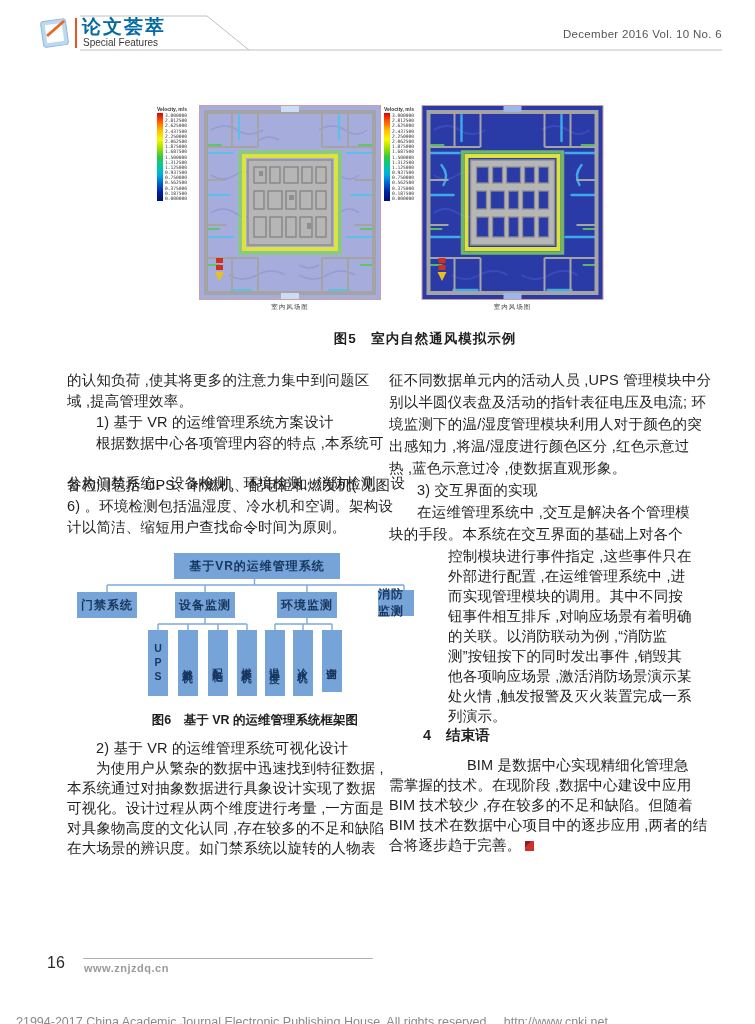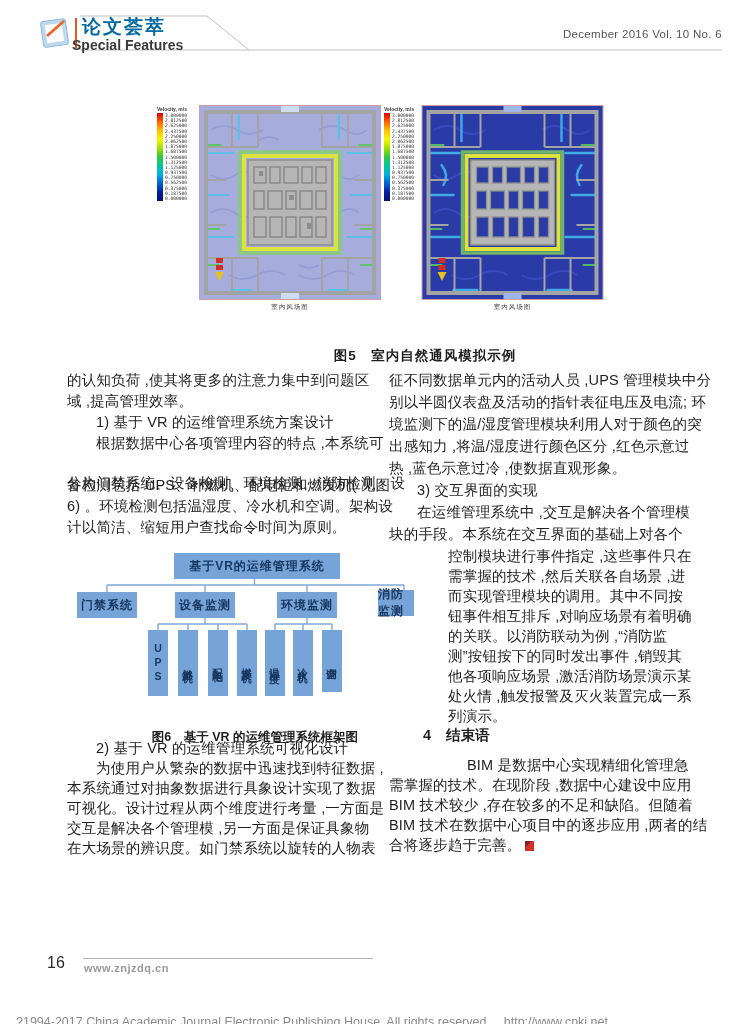--- a/index.html
+++ b/index.html
@@ -3,33 +3,33 @@
 <meta charset="utf-8">
 <style>
   html,body{margin:0;padding:0;background:#e8e8e8;}
   .page{position:relative;width:755px;height:1024px;margin:0 auto;background:#ffffff;
         overflow:hidden;font-family:"Liberation Sans",sans-serif;color:#1e1e1e;}
   .abs{position:absolute;}
   .line{position:absolute;font-size:14.5px;line-height:1.2;white-space:nowrap;letter-spacing:0.2px;color:#1f1f1f;}
   .bold{font-weight:bold;text-align:center;}
   
   .logo-title{position:absolute;left:82px;top:14px;font-size:19px;font-weight:bold;color:#0369a1;letter-spacing:2px;}
-  .logo-sub{position:absolute;left:72px;top:37px;font-size:14px;color:#3a3a3a;font-weight:bold;}
+  .logo-sub{position:absolute;left:83px;top:37px;font-size:10px;color:#3a3a3a;}
   .logo-bar{position:absolute;left:75px;top:18px;width:2px;height:30px;background:#e8551e;}
   .issue{position:absolute;left:420px;top:28px;width:302px;text-align:right;font-size:11.5px;color:#555;letter-spacing:0.3px;}
   
   .legend{position:absolute;width:40px;}
   .legend-title{font-size:5px;font-weight:bold;color:#333;margin-bottom:1px;white-space:nowrap;}
   .legend-body{display:flex;gap:2px;}
   .colorbar{width:6px;height:88px;background:linear-gradient(to bottom,
      #e00000,#ff6000,#ffc000,#f8f800,#a0e000,#30c840,#00c8a0,#00b0e0,#0060d0,#0020a0,#001070);}
   .legend-vals{font-size:4.6px;line-height:5.18px;white-space:pre-line;color:#333;
      font-family:"DejaVu Sans Mono",monospace;}
   .subcap{position:absolute;font-size:6.5px;color:#444;text-align:center;letter-spacing:1px;}
-  .figcap{position:absolute;font-weight:bold;text-align:center;margin-top:17px;}
+  .figcap{position:absolute;font-weight:bold;text-align:center;}
   
   .dbox{position:absolute;background:#76a3d8;color:#17375e;font-weight:bold;
         display:flex;align-items:center;justify-content:center;font-size:12px;letter-spacing:1px;}
   .vbox{writing-mode:vertical-lr;text-orientation:upright;font-size:10.5px;letter-spacing:2px;}
   
   .footer-line{position:absolute;left:83px;top:958px;width:290px;height:1px;background:#b2b2b2;}
   .pageno{position:absolute;left:47px;top:954px;font-size:16px;color:#2a2a2a;}
   .site{position:absolute;left:84px;top:962px;font-size:11px;font-weight:bold;color:#9a9a9a;letter-spacing:0.5px;}
   .copyright{position:absolute;left:16px;top:1015px;width:730px;font-size:12.5px;color:#8a8a8a;white-space:pre;}
   .endmark{display:inline-block;width:9px;height:10px;margin-left:4px;vertical-align:-1px;
@@ -274,33 +274,33 @@
   <div class="dbox vbox" style="left:237px;top:630px;width:20px;height:66px">燃发机</div>
   <div class="dbox vbox" style="left:265px;top:630px;width:20px;height:66px">温湿度</div>
   <div class="dbox vbox" style="left:293px;top:630px;width:20px;height:66px">冷水机</div>
   <div class="dbox vbox" style="left:322px;top:630px;width:20px;height:62px">空调</div>
   <div class="figcap" style="left:90px;top:712px;width:330px;font-size:12.5px">图6　基于 VR 的运维管理系统框架图</div>
 
   <div class="line" style="left:96px;top:740px">2) 基于 VR 的运维管理系统可视化设计</div>
   <div class="line" style="left:96px;top:760px">为使用户从繁杂的数据中迅速找到特征数据 ,</div>
   <div class="line" style="left:67px;top:780px">本系统通过对抽象数据进行具象设计实现了数据</div>
   <div class="line" style="left:67px;top:800px">可视化。设计过程从两个维度进行考量 ,一方面是</div>
-  <div class="line" style="left:67px;top:820px">交互是解决各个管理模 ,另一方面是保证具象物</div>
+  <div class="line" style="left:67px;top:820px">对具象物高度的文化认同 ,存在较多的不足和缺陷</div>
   <div class="line" style="left:67px;top:840px">在大场景的辨识度。如门禁系统以旋转的人物表</div>
 
   <div class="line" style="left:389px;top:372px">征不同数据单元内的活动人员 ,UPS 管理模块中分</div>
   <div class="line" style="left:389px;top:394px">别以半圆仪表盘及活动的指针表征电压及电流; 环</div>
   <div class="line" style="left:389px;top:416px">境监测下的温/湿度管理模块利用人对于颜色的突</div>
   <div class="line" style="left:389px;top:438px">出感知力 ,将温/湿度进行颜色区分 ,红色示意过</div>
   <div class="line" style="left:389px;top:460px">热 ,蓝色示意过冷 ,使数据直观形象。</div>
   <div class="line" style="left:417px;top:482px">3) 交互界面的实现</div>
   <div class="line" style="left:417px;top:504px">在运维管理系统中 ,交互是解决各个管理模</div>
   <div class="line" style="left:389px;top:526px">块的手段。本系统在交互界面的基础上对各个</div>
   <div class="line" style="left:448px;top:548px">控制模块进行事件指定 ,这些事件只在</div>
-  <div class="line" style="left:448px;top:568px">需掌握的技术 ,然后关联各自场景 ,进</div>
+  <div class="line" style="left:448px;top:568px">外部进行配置 ,在运维管理系统中 ,进</div>
   <div class="line" style="left:448px;top:588px">而实现管理模块的调用。其中不同按</div>
   <div class="line" style="left:448px;top:608px">钮事件相互排斥 ,对响应场景有着明确</div>
   <div class="line" style="left:448px;top:628px">的关联。以消防联动为例 ,“消防监</div>
   <div class="line" style="left:448px;top:648px">测”按钮按下的同时发出事件 ,销毁其</div>
   <div class="line" style="left:448px;top:668px">他各项响应场景 ,激活消防场景演示某</div>
   <div class="line" style="left:448px;top:688px">处火情 ,触发报警及灭火装置完成一系</div>
   <div class="line" style="left:448px;top:708px">列演示。</div>
 
   <div class="line bold" style="left:423px;top:727px">4　结束语</div>
 

